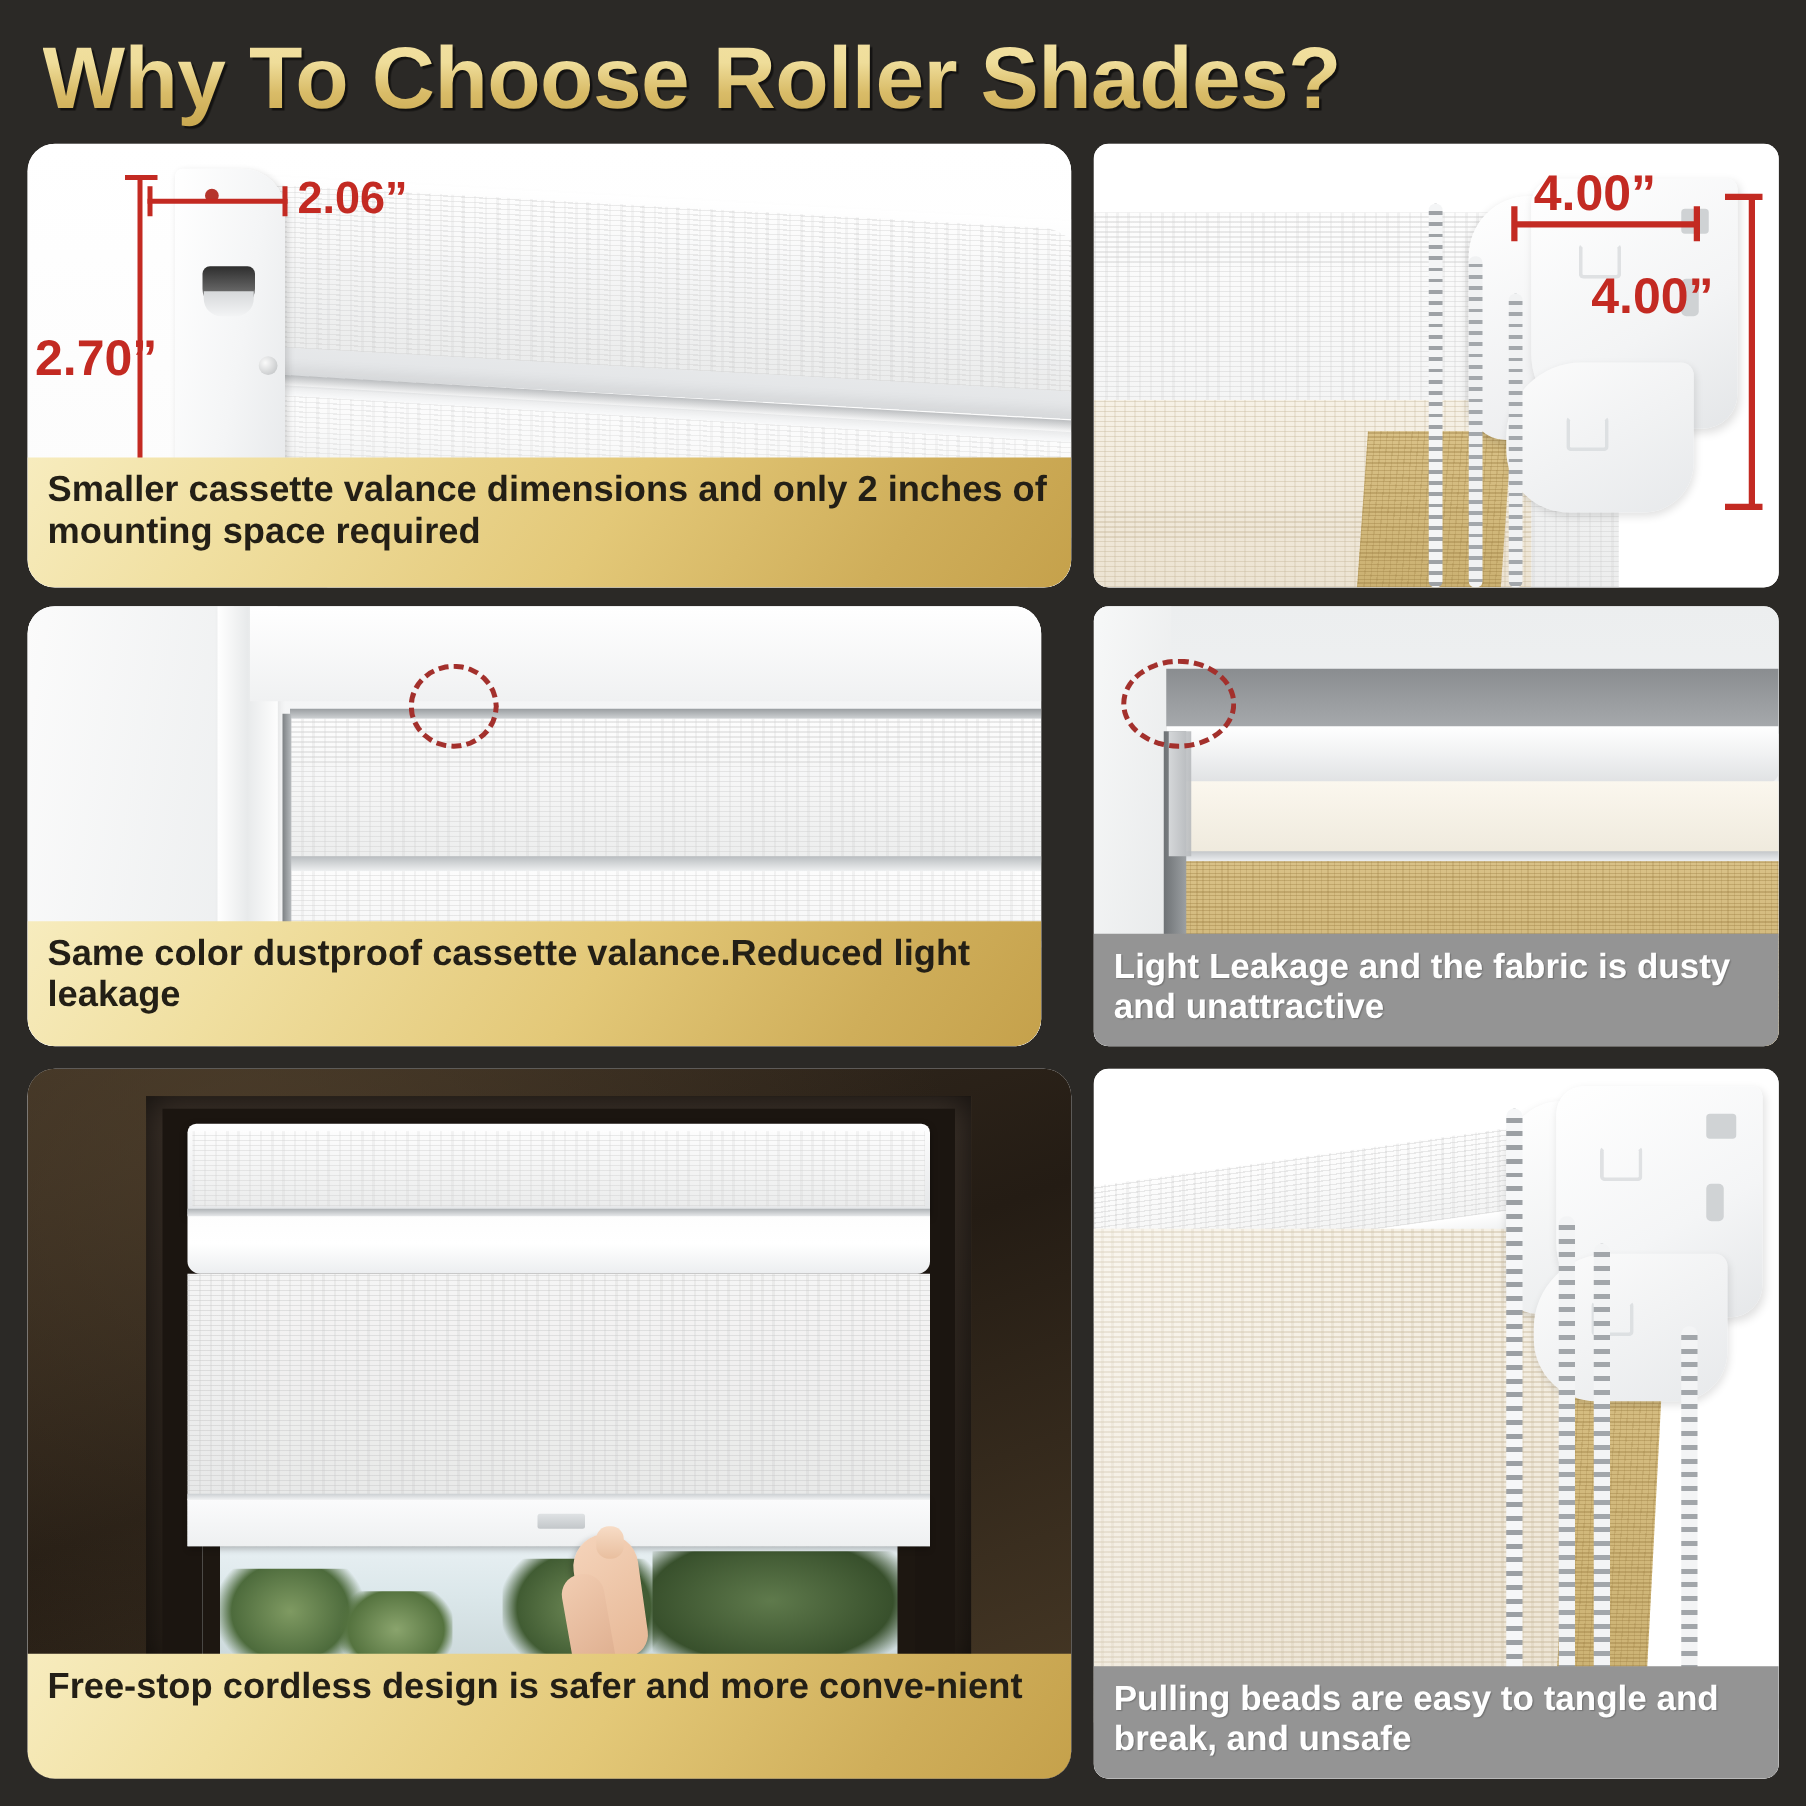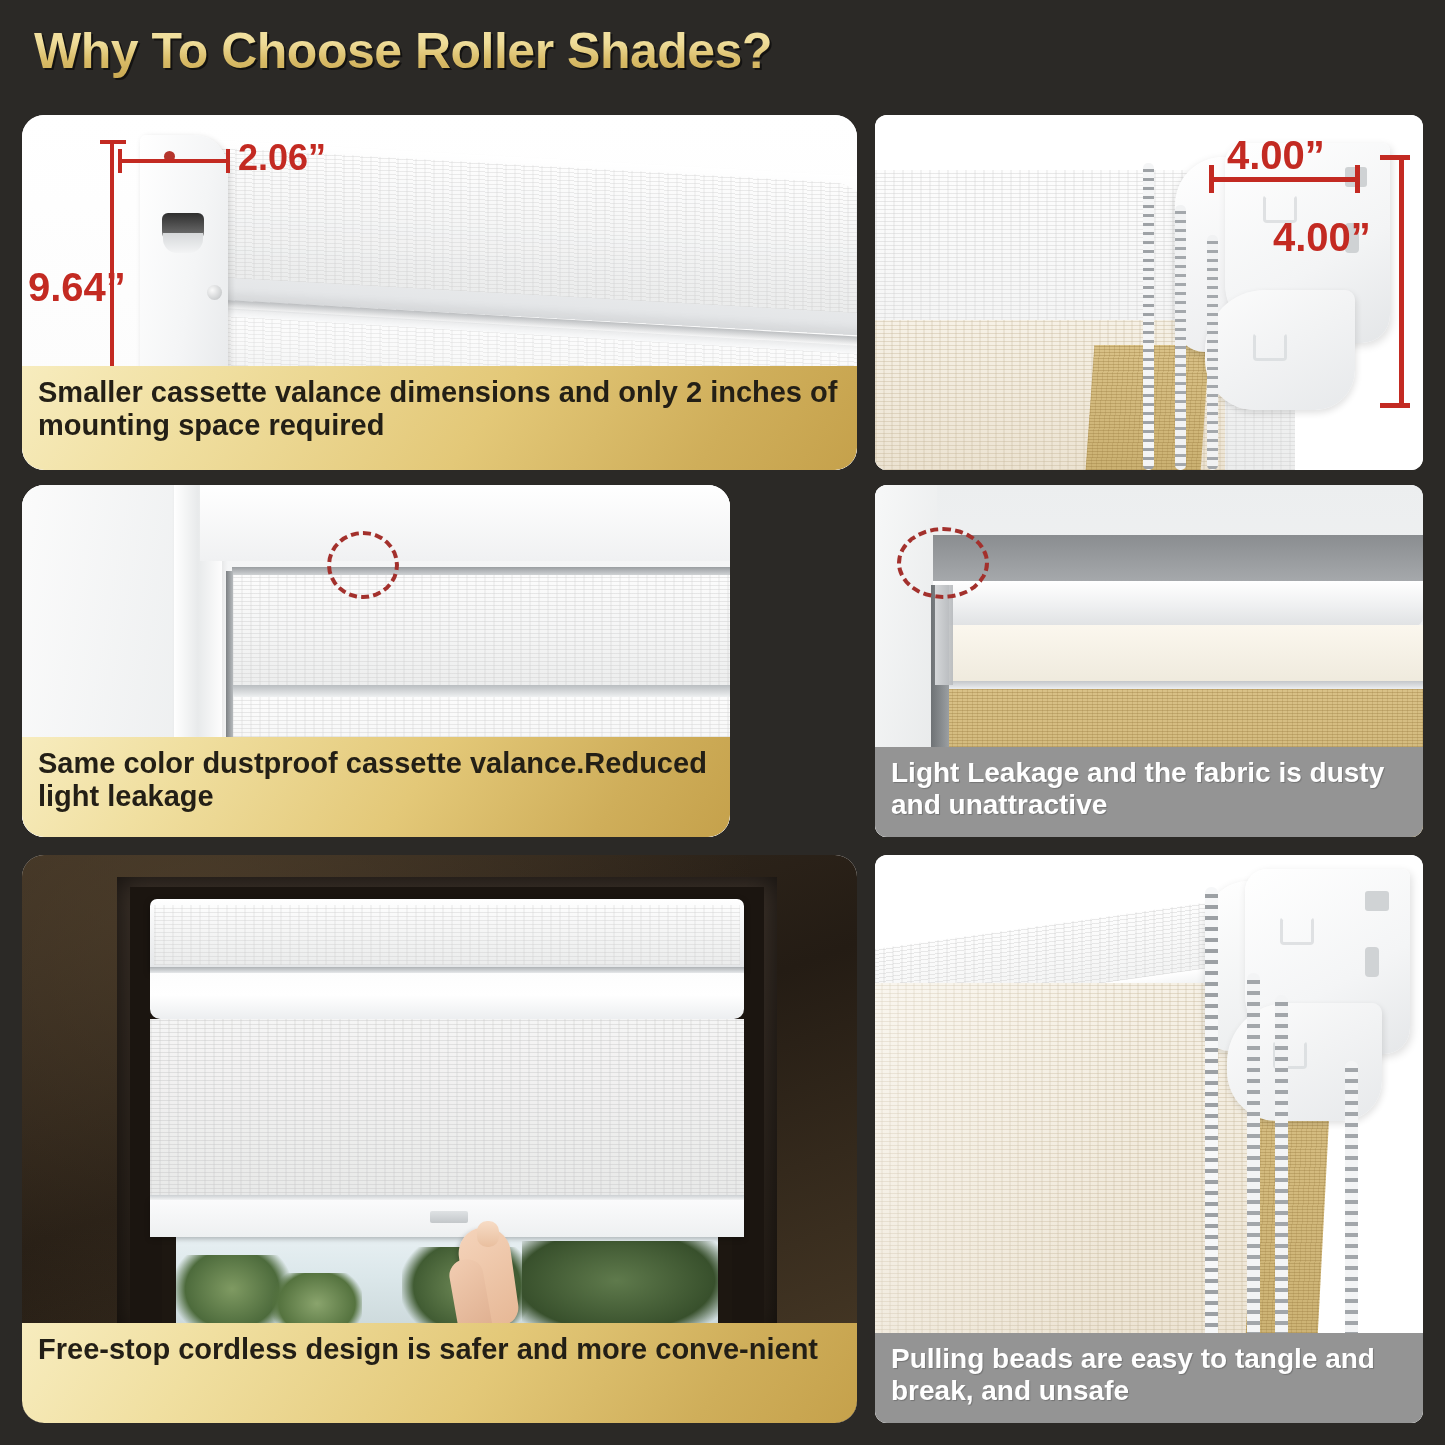--- a/index.html
+++ b/index.html
@@ -9,21 +9,21 @@
     font-family: "Liberation Sans", sans-serif;
     overflow: hidden;
   }
 
   .page { position: relative; width: 1445px; height: 1445px; background: #2b2926; }
 
   
   .title {
     position: absolute;
     left: 34px; top: 22px;
-    font-size: 50px;
+    font-size: 70px;
     font-weight: bold;
     letter-spacing: -0.5px;
     white-space: nowrap;
     background: linear-gradient(180deg,#f3e2a4 0%,#efdd9a 35%,#d9bc68 65%,#c8a74f 100%);
     -webkit-background-clip: text;
     background-clip: text;
     color: transparent;
     -webkit-text-fill-color: transparent;
     text-shadow: 0 0 0 rgba(0,0,0,0);
     filter: drop-shadow(2px 2px 0px rgba(0,0,0,0.55));
@@ -139,21 +139,21 @@
                   box-shadow:0 1px 3px rgba(0,0,0,.18);"></div>
       <div style="position:absolute; left:152px; top:264px; width:16px; height:9px;
                   background:#c9cdd0; border-radius:2px;"></div>
 
       <div style="position:absolute; left:142px; top:36px; width:11px; height:11px;
                   background:#b5352c; border-radius:50%;"></div>
 
       <div class="dimline" style="left:88px; top:25px; width:4px; height:292px;"></div>
       <div class="dimline" style="left:78px; top:25px; width:26px; height:4px;"></div>
       <div class="dimline" style="left:78px; top:313px; width:26px; height:4px;"></div>
-      <div class="dim" style="left:6px; top:150px; font-size:40px;">9.64”</div>
+      <div class="dim" style="left:6px; top:150px; font-size:40px;">2.70”</div>
 
       <div class="dimline" style="left:96px; top:44px; width:112px; height:4px;"></div>
       <div class="dimline" style="left:96px; top:34px; width:4px; height:24px;"></div>
       <div class="dimline" style="left:204px; top:34px; width:4px; height:24px;"></div>
       <div class="dim" style="left:216px; top:22px; font-size:36px;">2.06”</div>
     </div>
 
     <div class="cap gold" style="height:104px;">Smaller cassette valance dimensions and only 2 inches of mounting space required</div>
   </div>
 
@@ -199,21 +199,21 @@
       <div class="dim" style="left:352px; top:18px; font-size:40px;">4.00”</div>
 
       <div class="dimline" style="left:524px; top:42px; width:5px; height:250px;"></div>
       <div class="dimline" style="left:505px; top:40px; width:30px; height:5px;"></div>
       <div class="dimline" style="left:505px; top:288px; width:30px; height:5px;"></div>
       <div class="dim" style="left:398px; top:100px; font-size:40px;">4.00”</div>
     </div>
 
   </div>
 
-  <div class="panel left" style="left:22px; top:485px; width:708px; height:352px;">
+  <div class="panel left" style="left:22px; top:485px; width:811px; height:352px;">
     <div class="photo" style="background:linear-gradient(180deg,#f3f4f5,#fafafa);">
 
       <div style="position:absolute; left:0; top:0; width:165px; height:352px;
                   background:linear-gradient(100deg,#fbfbfb,#eceeef);"></div>
 
       <div style="position:absolute; left:152px; top:0; width:48px; height:352px;
                   background:linear-gradient(90deg,#ffffff,#e8eaeb,#fdfdfd);
                   box-shadow:2px 0 5px rgba(0,0,0,.07);"></div>
 
       <div style="position:absolute; left:178px; top:0; width:660px; height:76px;

